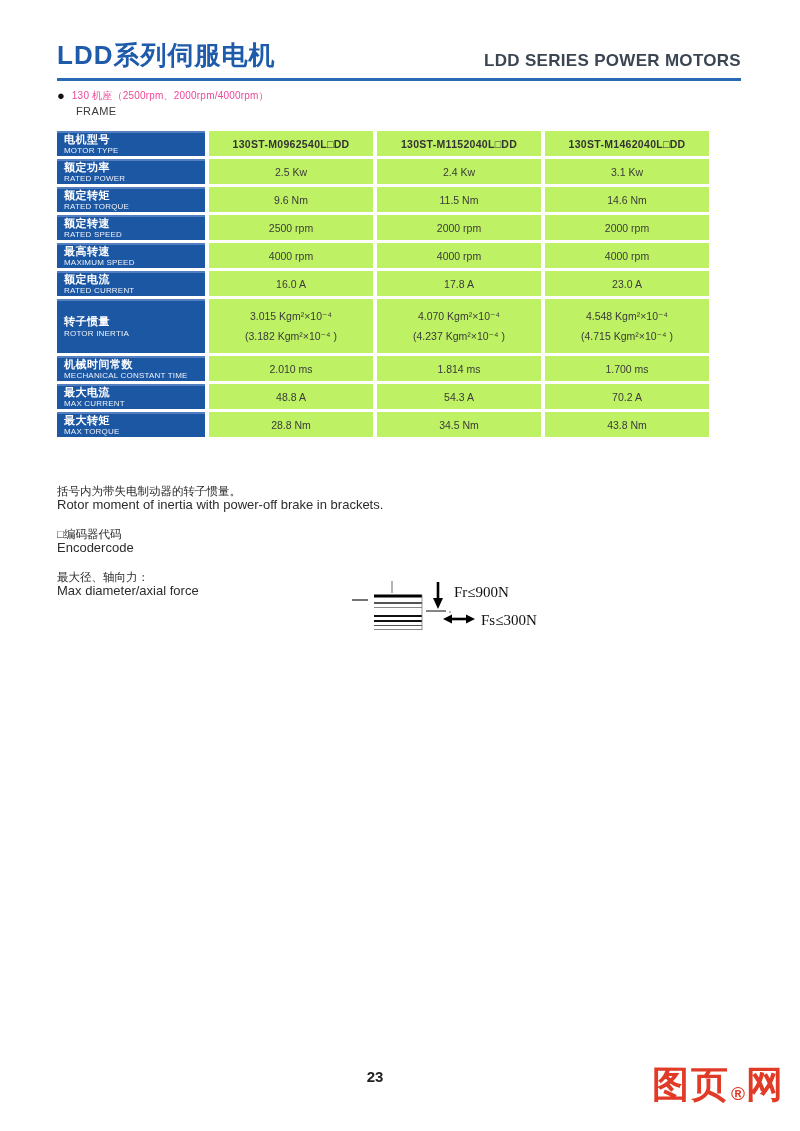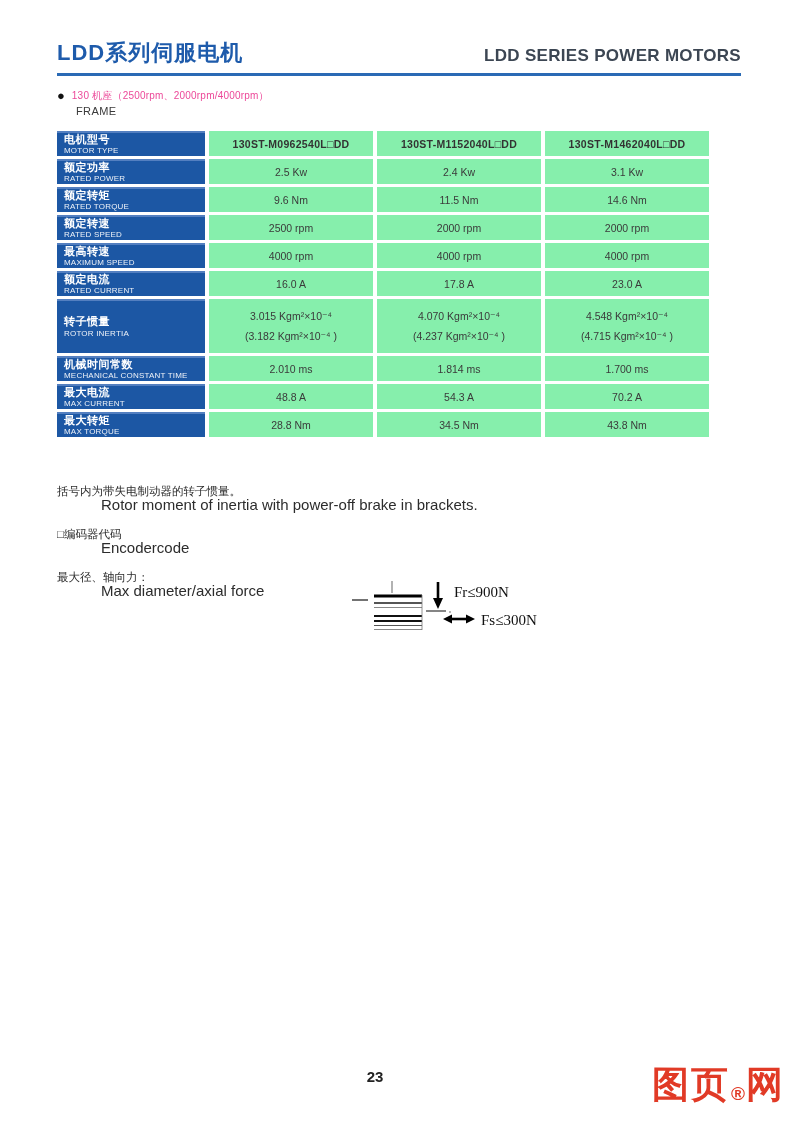--- a/index.html
+++ b/index.html
@@ -8,21 +8,21 @@
     position:relative; width:800px; height:1131px; background:#ffffff;
     margin:0 auto; overflow:hidden;
   }
 
   
   .header {
     position:absolute; left:57px; right:59px; top:38px;
     display:flex; justify-content:space-between; align-items:flex-end;
     border-bottom:3px solid #2a6ab5; padding-bottom:5px;
   }
-  .title-cn { font-size:22px; font-weight:bold; color:#1e5bab; letter-spacing:1px; }
+  .title-cn { font-size:26px; font-weight:bold; color:#1e5bab; letter-spacing:1px; }
   .title-en { font-size:17px; font-weight:bold; color:#3c4653; letter-spacing:0.3px; padding-bottom:2px; }
 
   
   .section { position:absolute; left:57px; top:88px; color:#1e1e1e; }
   .section-line { display:flex; align-items:center; }
   .bullet { font-size:13px; margin-right:7px; color:#111; }
   .section-title { font-size:10px; color:#ec4899; letter-spacing:0.2px; }
   .section-sub { font-size:11px; color:#3a3a3a; margin:2px 0 0 19px; letter-spacing:0.4px; }
 
   
@@ -34,32 +34,32 @@
     column-gap:4px; row-gap:3px;
   }
   .label-cell {
     background:#1c57a4; border-top:2px solid #537fc0;
     color:#fff; display:flex; flex-direction:column; justify-content:center;
     padding-left:7px; line-height:1.05;
   }
   .label-cn { font-size:11px; font-weight:bold; letter-spacing:0.5px; }
   .label-en { font-size:8px; margin-top:2px; letter-spacing:0.2px; color:#eef2f8; }
   .value-cell {
-    background:#86efac; display:flex; flex-direction:column;
+    background:#bef264; display:flex; flex-direction:column;
     align-items:center; justify-content:center;
     font-size:10.5px; color:#3a3a3a;
   }
   .value-cell.bold { font-weight:bold; color:#333; letter-spacing:0.3px; }
   .value-cell .line2 { margin-top:8px; }
 
   
   .notes { position:absolute; left:57px; top:484px; color:#333; }
   .note-group { margin-bottom:15px; }
   .note-cn { font-size:11.5px; line-height:14px; color:#2c2c2c; }
-  .note-en { font-size:15px; line-height:14px; color:#2c2c2c;margin-left:44px; }
+  .note-en { font-size:13px; line-height:14px; color:#2c2c2c; }
 
   
   .diagram { position:absolute; left:348px; top:578px; width:210px; height:62px; }
   .diagram svg { display:block; }
   .dia-text { font-family:"Liberation Serif","DejaVu Serif",serif; font-size:15px; fill:#111; }
 
   
   .page-number {
     position:absolute; left:340px; top:1068px; width:70px;
     text-align:center; font-size:15px; font-weight:bold; color:#222;

